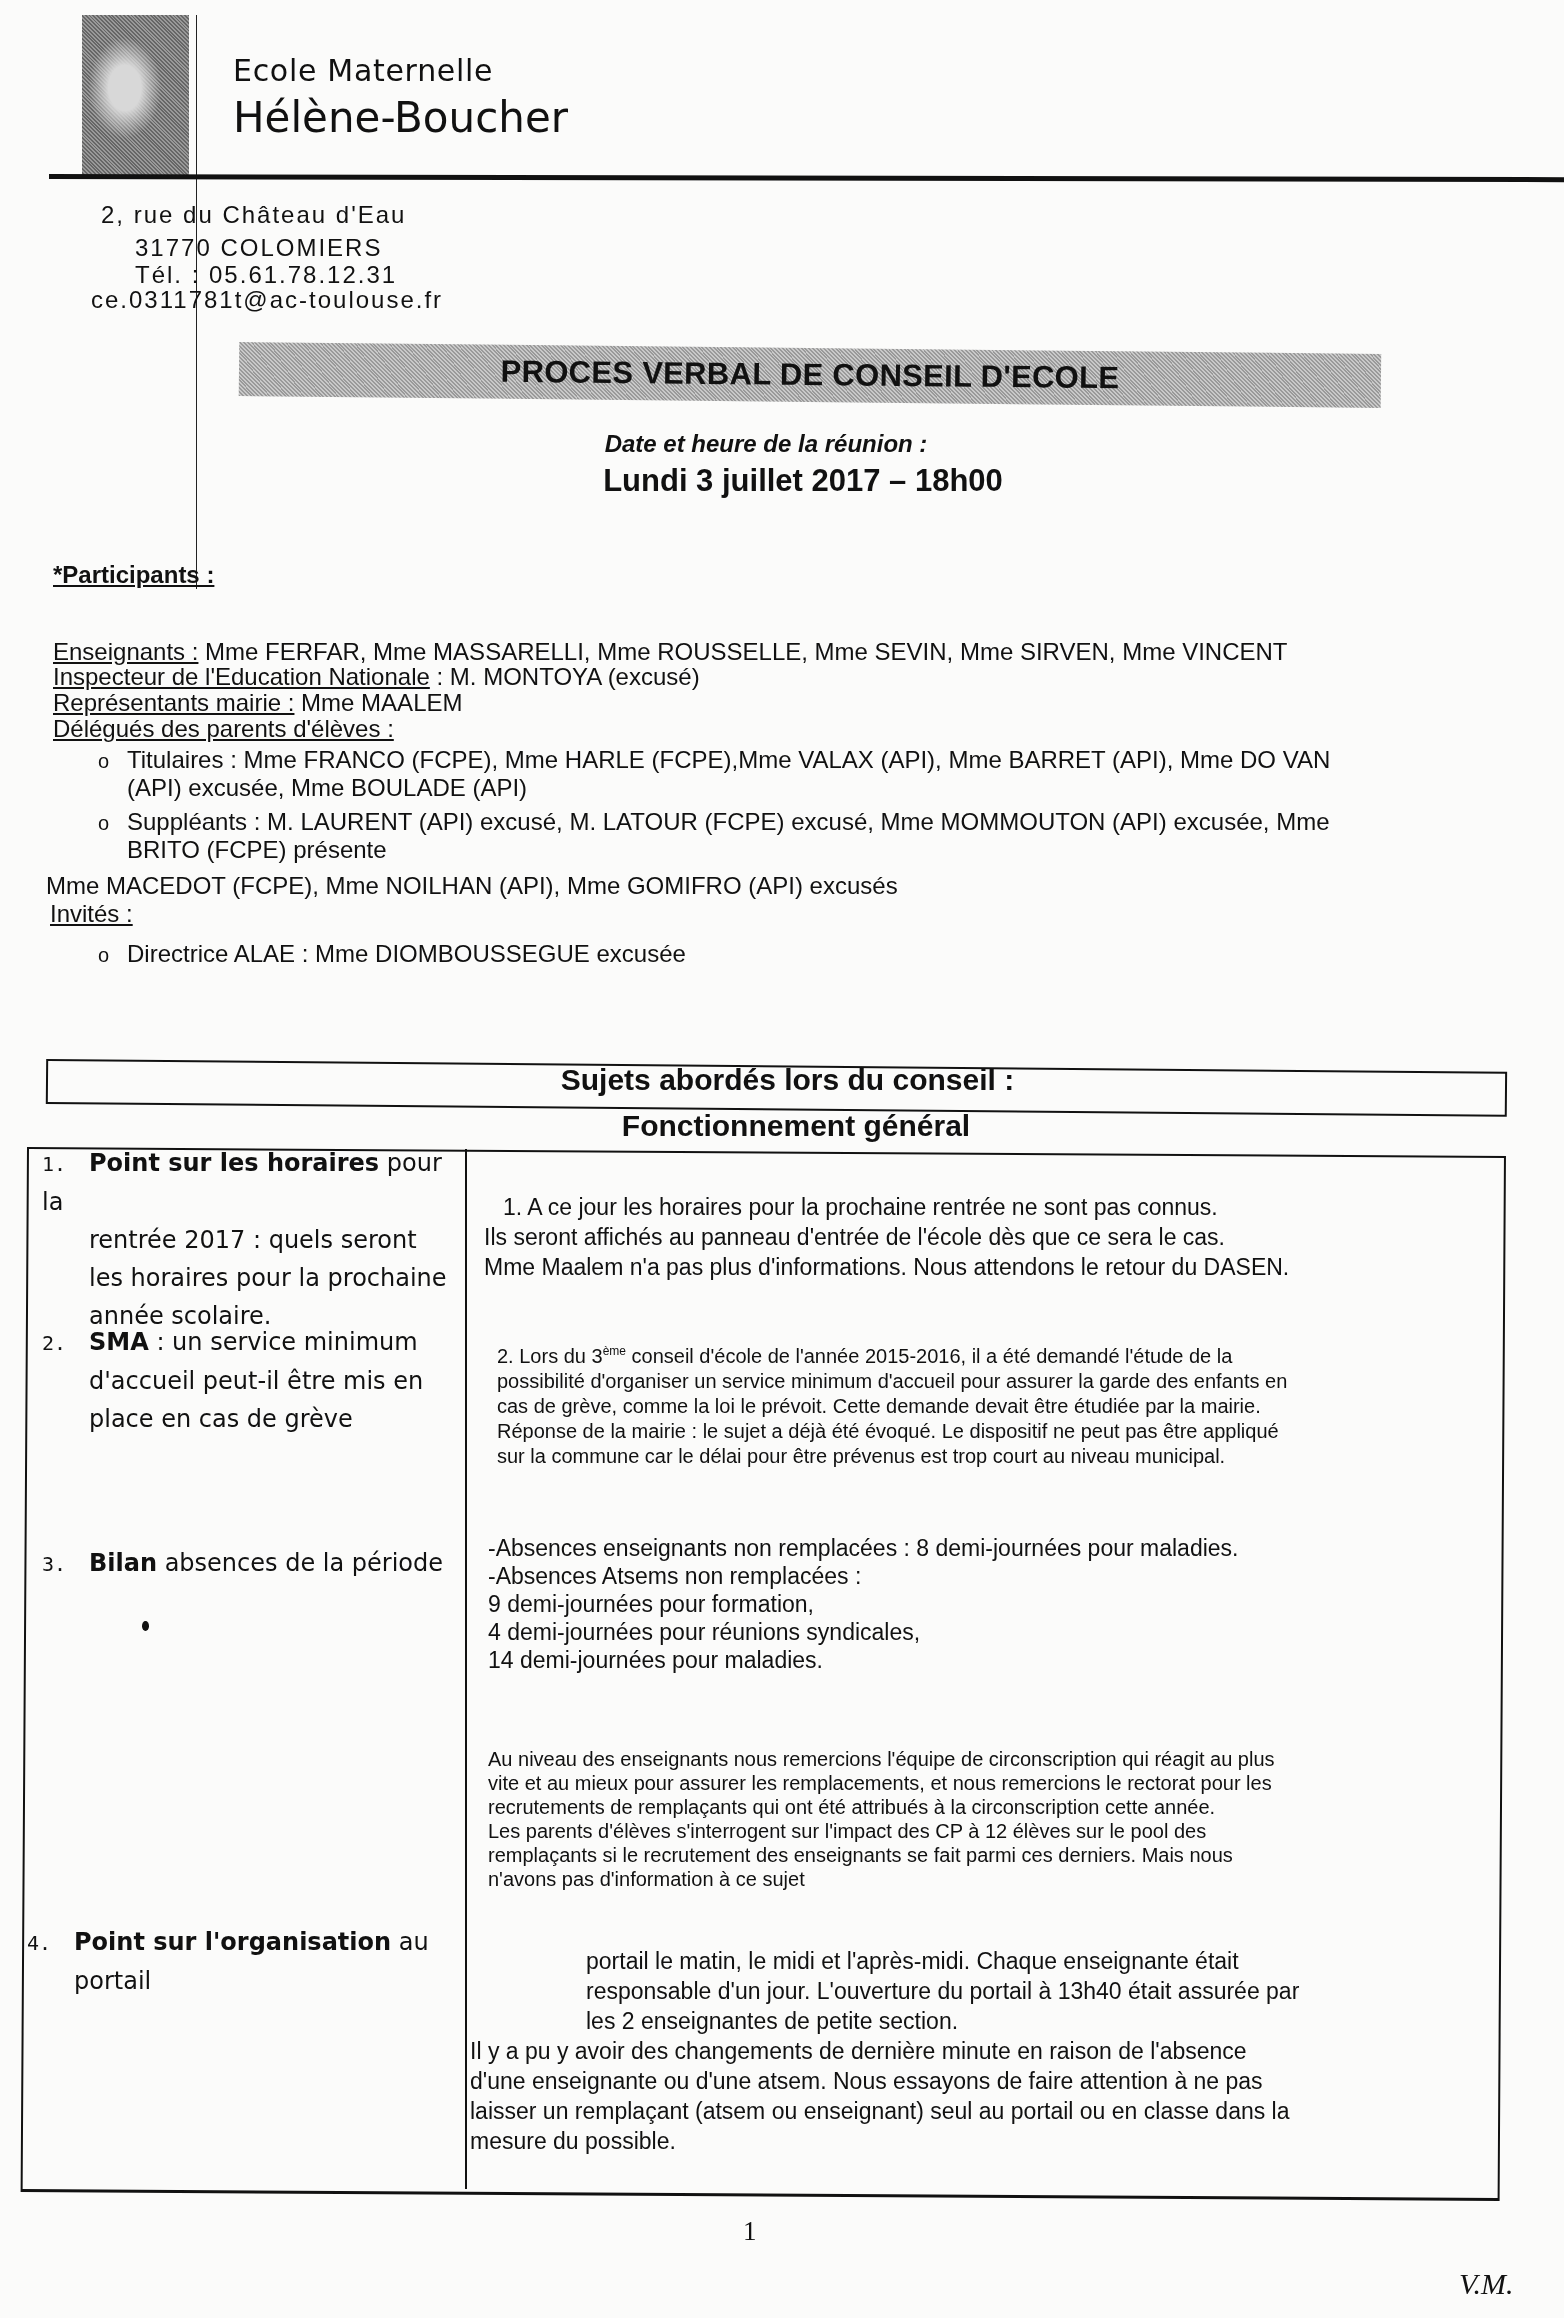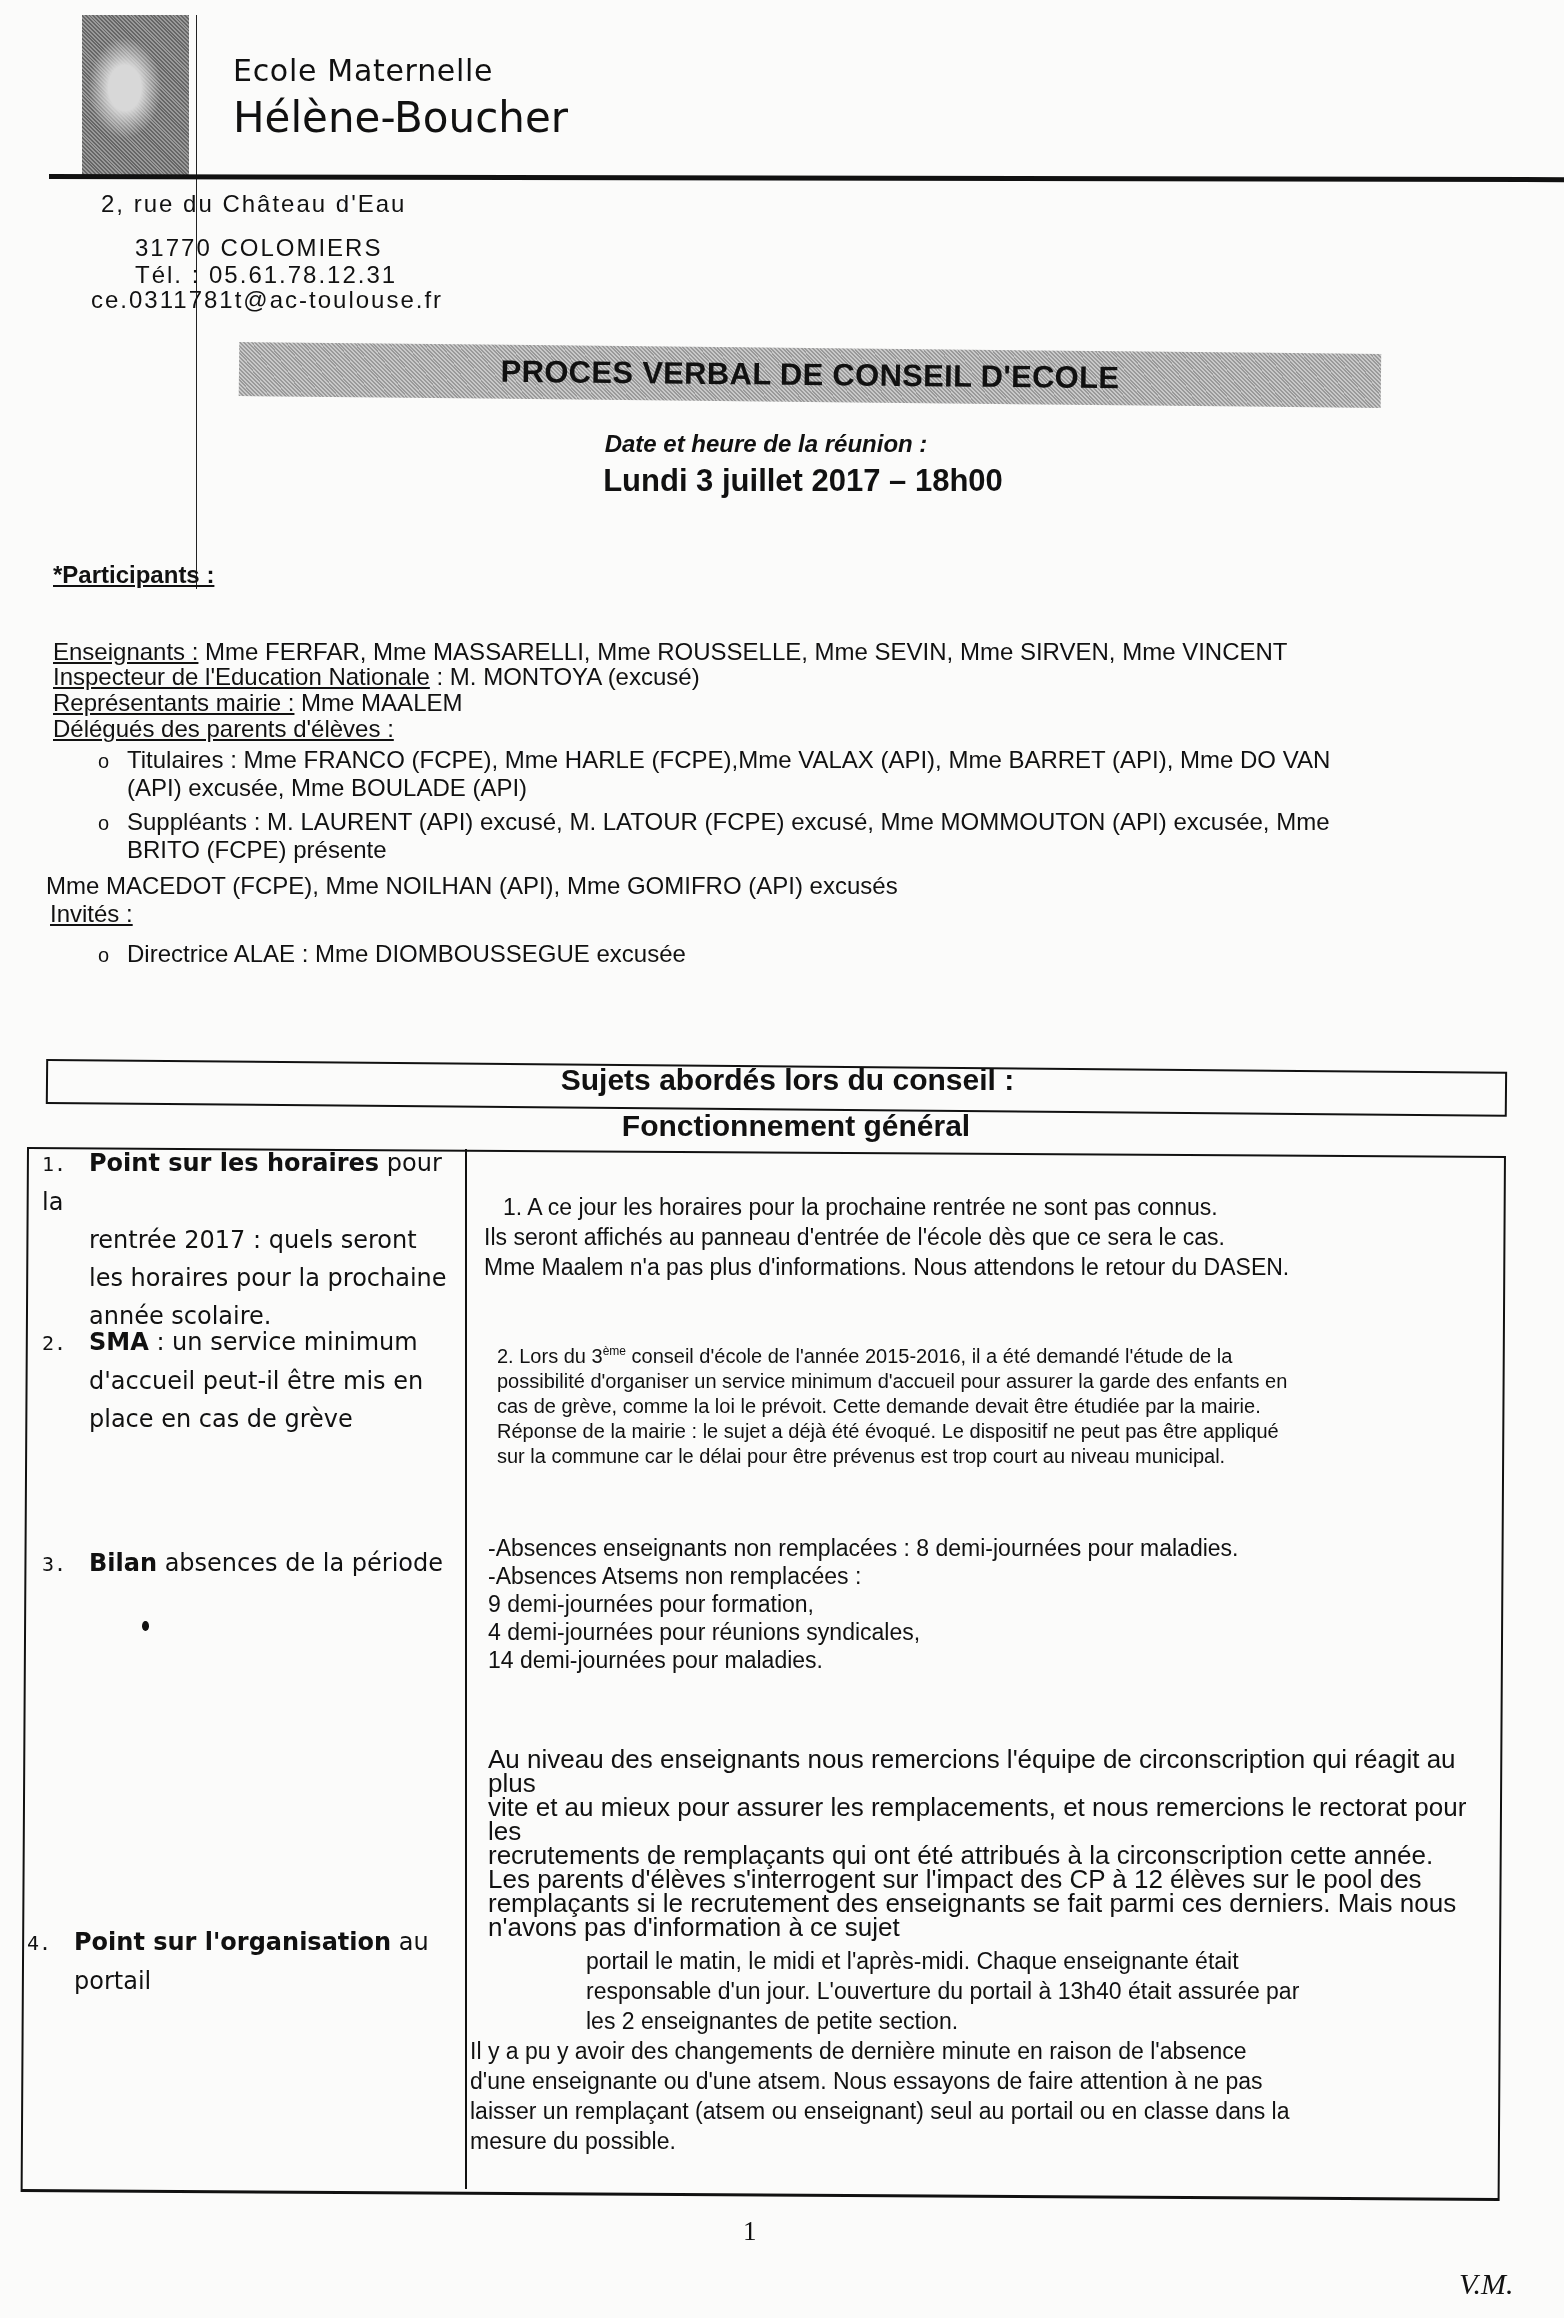--- a/index.html
+++ b/index.html
@@ -72,21 +72,21 @@
 </style>
 </head>
 <body>
 
 <div class="abs portrait"></div>
 <div class="abs vline"></div>
 <div class="abs hrule"></div>
 <div class="abs school-small">Ecole Maternelle</div>
 <div class="abs school-big">Hélène-Boucher</div>
 
-<div class="abs addr" style="left:101px; top:190px;">2, rue du Château d'Eau</div>
+<div class="abs addr" style="left:101px; top:201px;">2, rue du Château d'Eau</div>
 <div class="abs addr" style="left:135px; top:234px;">31770 COLOMIERS</div>
 <div class="abs addr" style="left:135px; top:261px;">Tél. : 05.61.78.12.31</div>
 <div class="abs addr" style="left:91px; top:286px;">ce.0311781t@ac-toulouse.fr</div>
 
 <div class="abs title-band">
   <span>PROCES VERBAL DE CONSEIL D'ECOLE</span>
 </div>
 <div class="abs date-label">Date et heure de la réunion :</div>
 <div class="abs date-value">Lundi 3 juillet 2017 – 18h00</div>
 
@@ -148,21 +148,21 @@
 
 <div class="abs q" style="left:42px; top:1544px; width:419px;">
   <div><span class="num">3.</span><b>Bilan</b><span> absences de la période</span></div>
 </div>
 <div class="abs dot"></div>
 <div class="abs a" style="left:488px; top:1534px; width:1013px; line-height:28px;"><div>-Absences enseignants non remplacées : 8 demi-journées pour maladies.
 -Absences Atsems non remplacées :
     9 demi-journées pour formation,
     4 demi-journées pour réunions syndicales,
     14 demi-journées pour  maladies.</div></div>
-<div class="abs a small" style="left:488px; top:1747px; width:1013px; font-size:26px; line-height:24px;">Au niveau des enseignants nous remercions l'équipe de circonscription qui réagit au plus
+<div class="abs a small" style="left:488px; top:1747px; width:1013px; font-size:20px; line-height:24px;">Au niveau des enseignants nous remercions l'équipe de circonscription qui réagit au plus
 vite et au mieux pour assurer les remplacements, et nous remercions le rectorat pour les
 recrutements de remplaçants qui ont été attribués à la circonscription cette année.
 Les parents d'élèves s'interrogent sur l'impact des CP à 12 élèves sur le pool des
 remplaçants si le recrutement des enseignants se fait parmi ces derniers. Mais nous
 n'avons pas d'information à ce sujet</div>
 
 <div class="abs q" style="left:27px; top:1923px; width:432px;">
   <div><span class="num">4.</span><b>Point sur l'organisation</b><span> au</span></div>
   <div class="indent">portail</div>
 </div>

